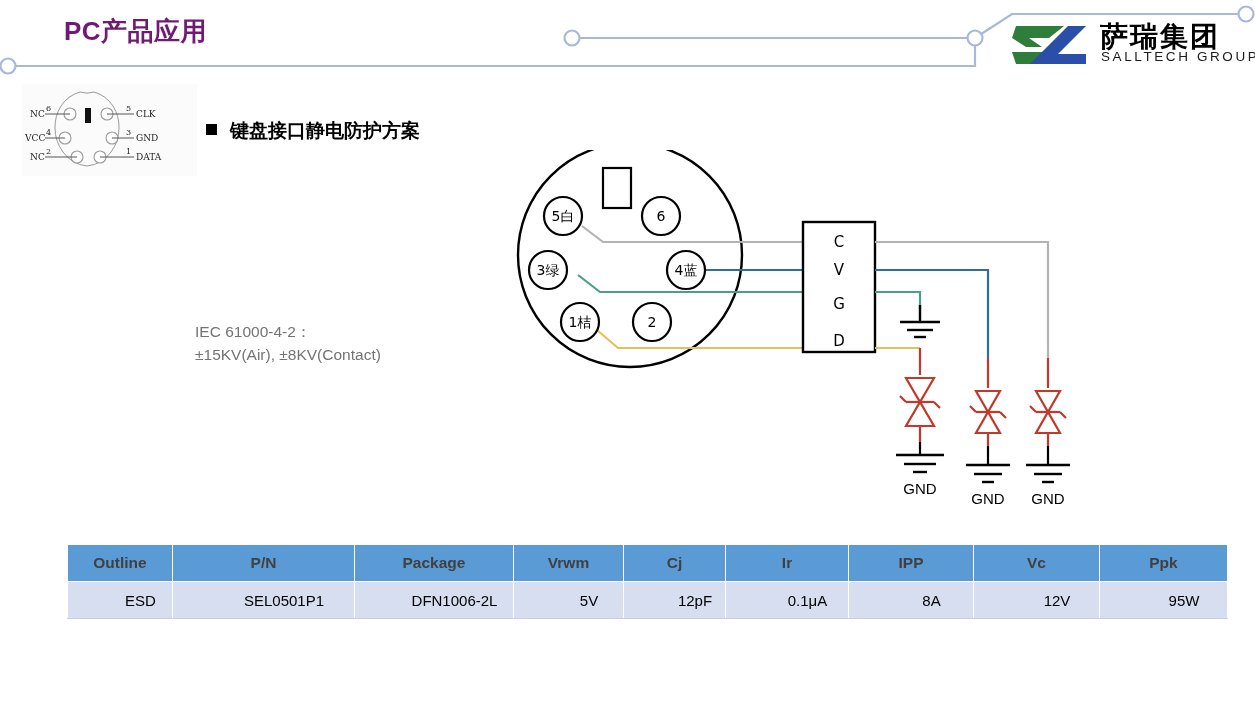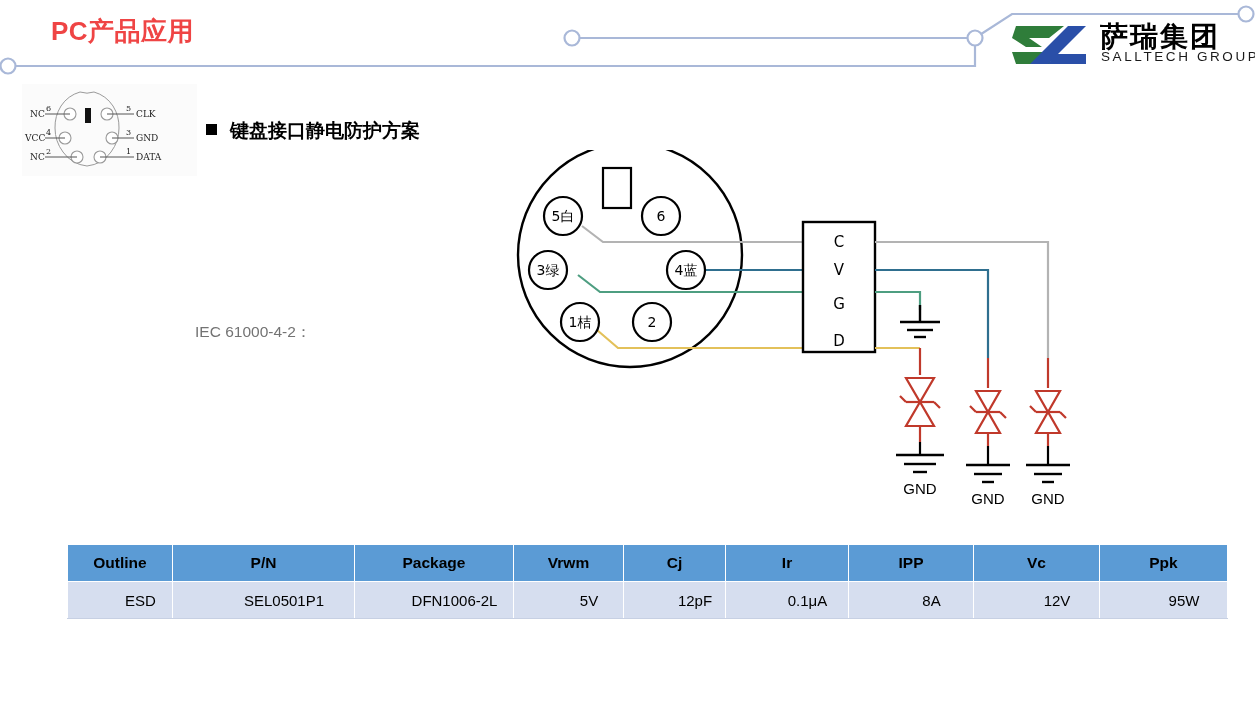--- a/index.html
+++ b/index.html
@@ -10,24 +10,24 @@
     width: 1255px; height: 704px;
     position: relative;
     overflow: hidden;
     font-family: "Liberation Sans", "DejaVu Sans", sans-serif;
     color: #000;
   }
   .abs { position: absolute; }
 
   
   #page-title {
-    left: 51px; top: 14px;
+    left: 64px; top: 14px;
     font-size: 26px;
     font-weight: bold;
-    color: #ef4444;
+    color: #701a75;
     letter-spacing: 0.5px;
     white-space: nowrap;
   }
   #header-deco { left: 0; top: 0; width: 1255px; height: 80px; }
 
   
   #logo-block { left: 1008px; top: 18px; width: 240px; height: 58px; }
   #logo-mark { position: absolute; left: 0; top: 4px; width: 84px; height: 46px; }
   #logo-text-cn {
     position: absolute; left: 92px; top: 0px;
@@ -75,21 +75,21 @@
 
   
   #spec-table {
     left: 67px; top: 544px;
     width: 1121px;
     border-collapse: collapse;
     table-layout: fixed;
   }
   #spec-table th {
     background: #5B9BD5;
-    color: #000000;
+    color: #404040;
     font-size: 15.5px;
     font-weight: bold;
     height: 34px;
     border: 1.5px solid #ffffff;
     text-align: center;
   }
   #spec-table td {
     background: #D6DEEF;
     color: #000000;
     font-size: 15px;
@@ -174,20 +174,21 @@
     <text x="114" y="76">DATA</text>
   </g>
 </svg>
 
 <div class="abs" id="section-heading">
   <span id="section-bullet"></span><span>键盘接口静电防护方案</span>
 </div>
 
 <div class="abs" id="iec-note">
   <div>IEC 61000-4-2：</div>
+  <div>±15KV(Air), ±8KV(Contact)</div>
 </div>
 
 <svg class="abs" id="schematic" viewBox="0 0 640 360" width="640" height="360">
 
   <circle cx="130" cy="105" r="112" fill="#ffffff" stroke="#000" stroke-width="2.4"></circle>
 
   <rect x="103" y="18" width="28" height="40" fill="#ffffff" stroke="#000" stroke-width="2.2"></rect>
 
   <path d="M82 76 L 103 92 L 400 92" fill="none" stroke="#b3b3b3" stroke-width="2.2"></path>
 

